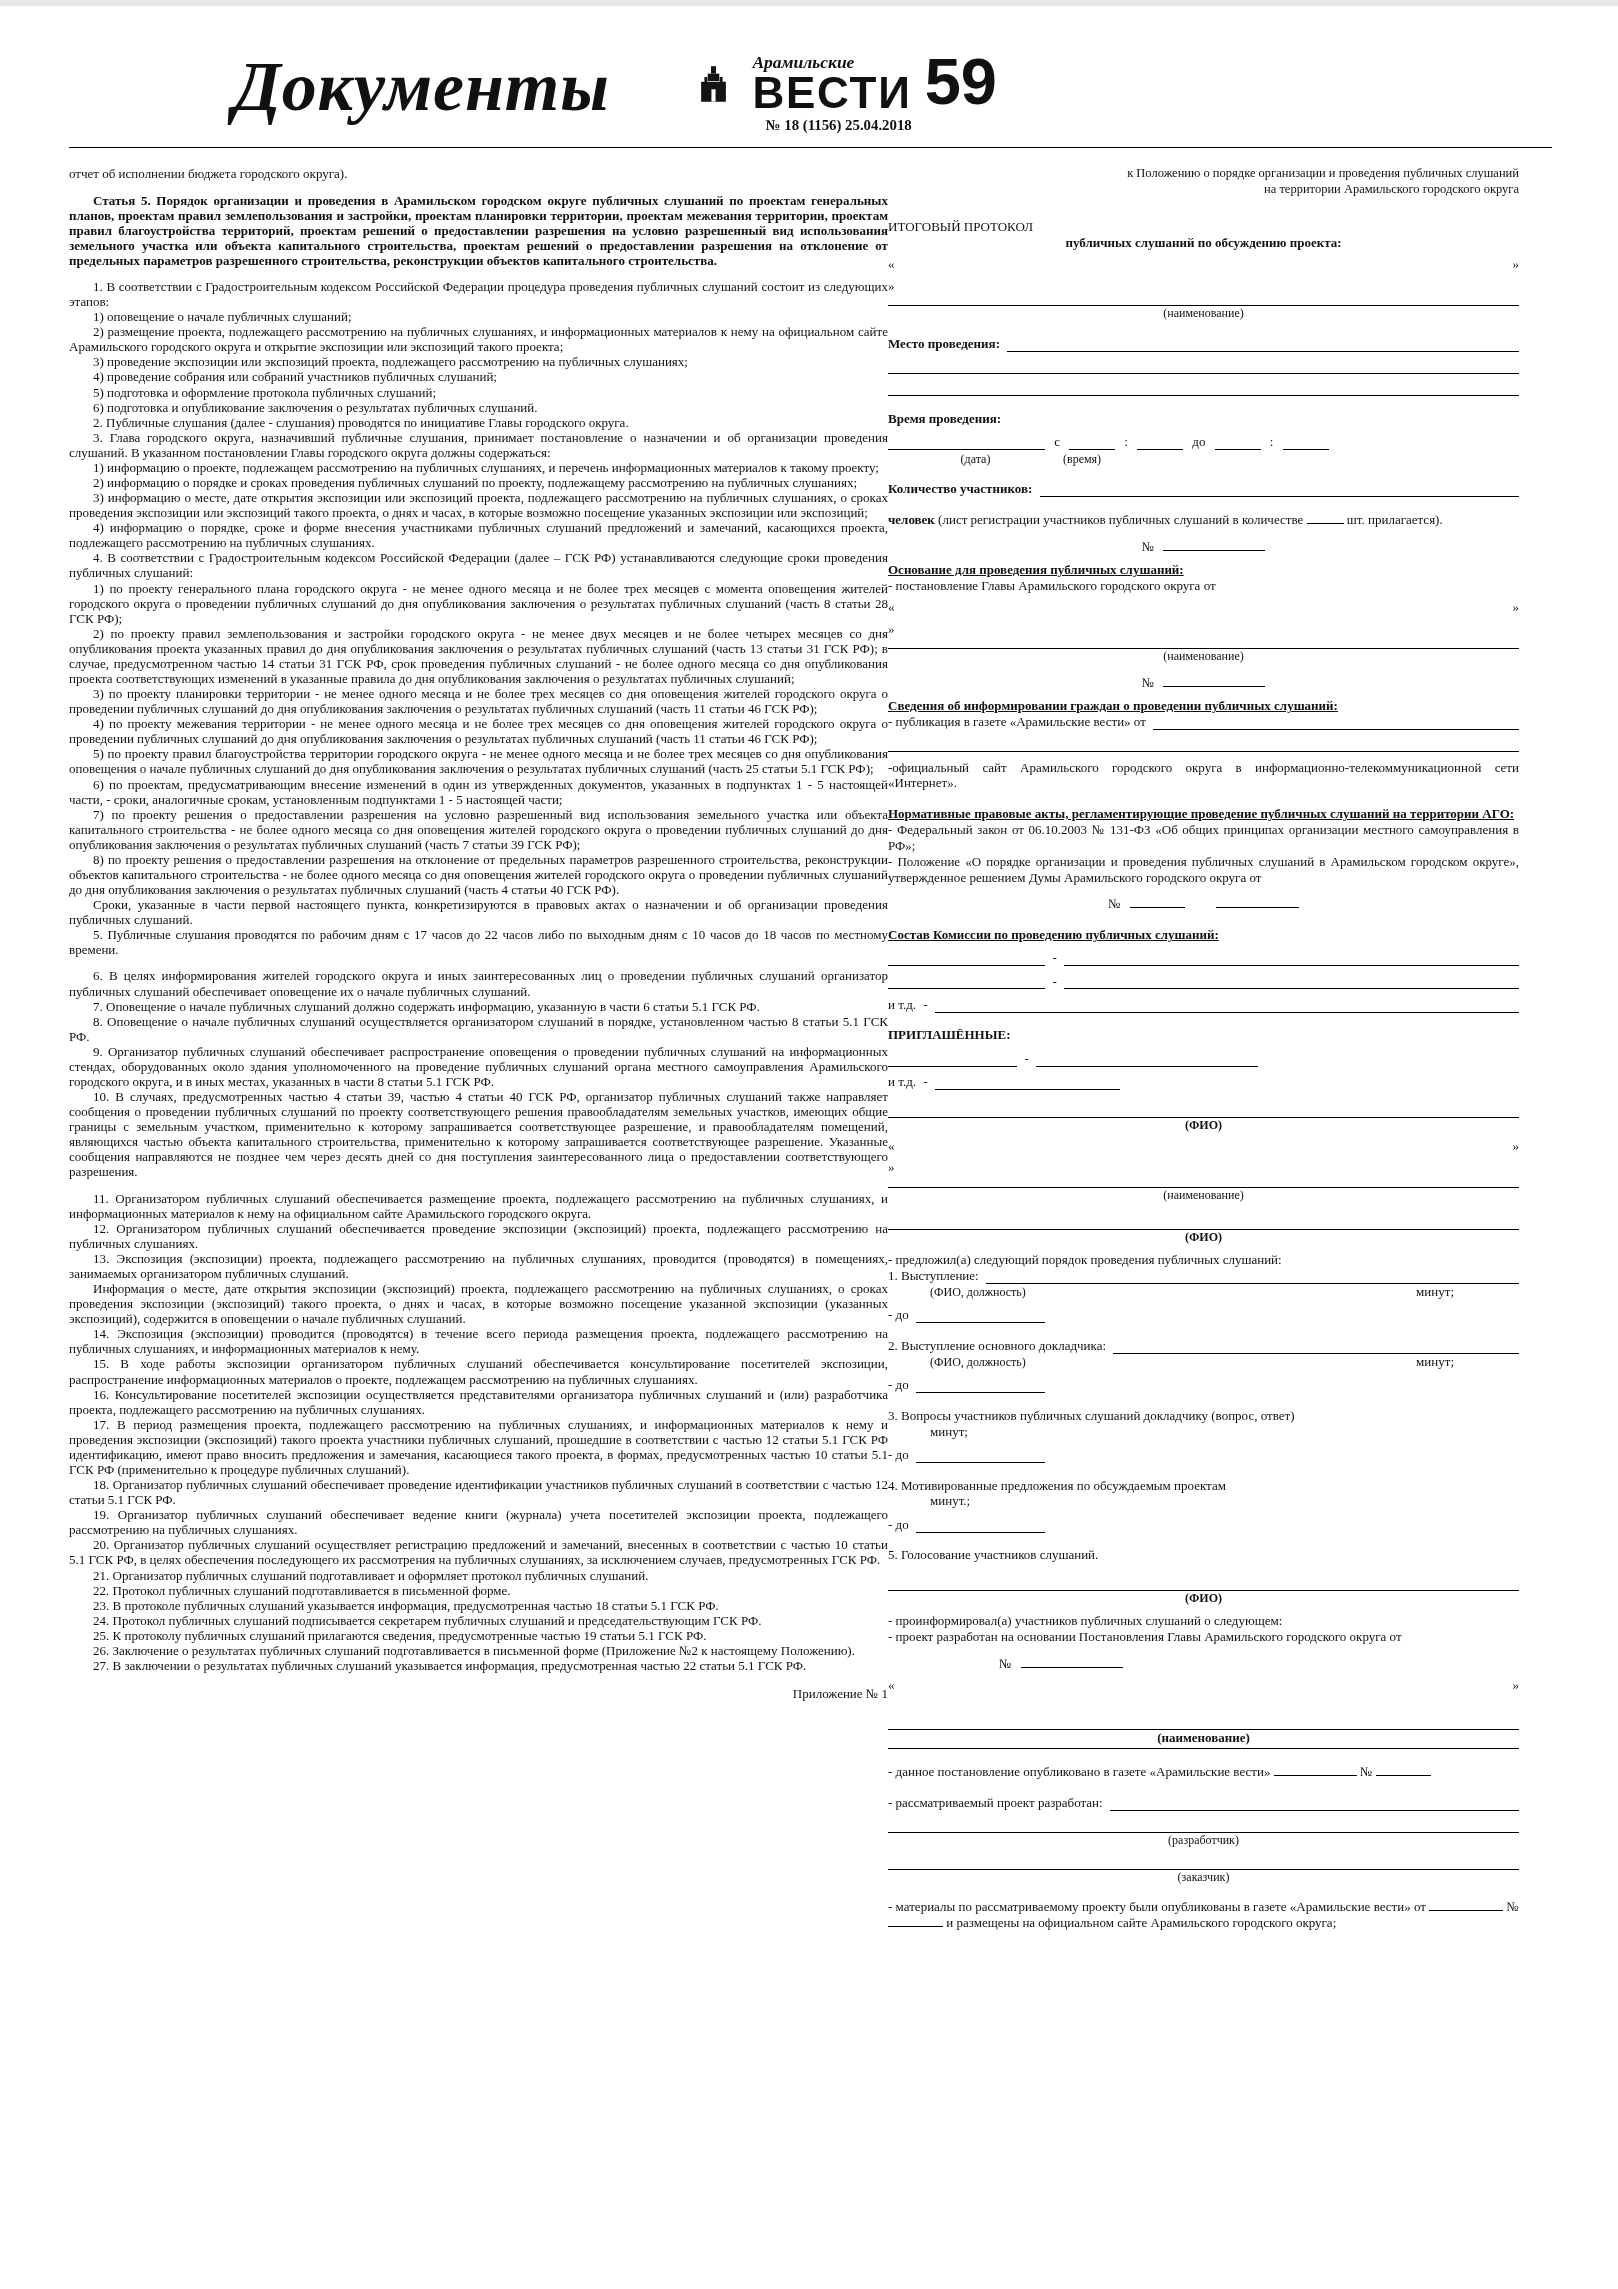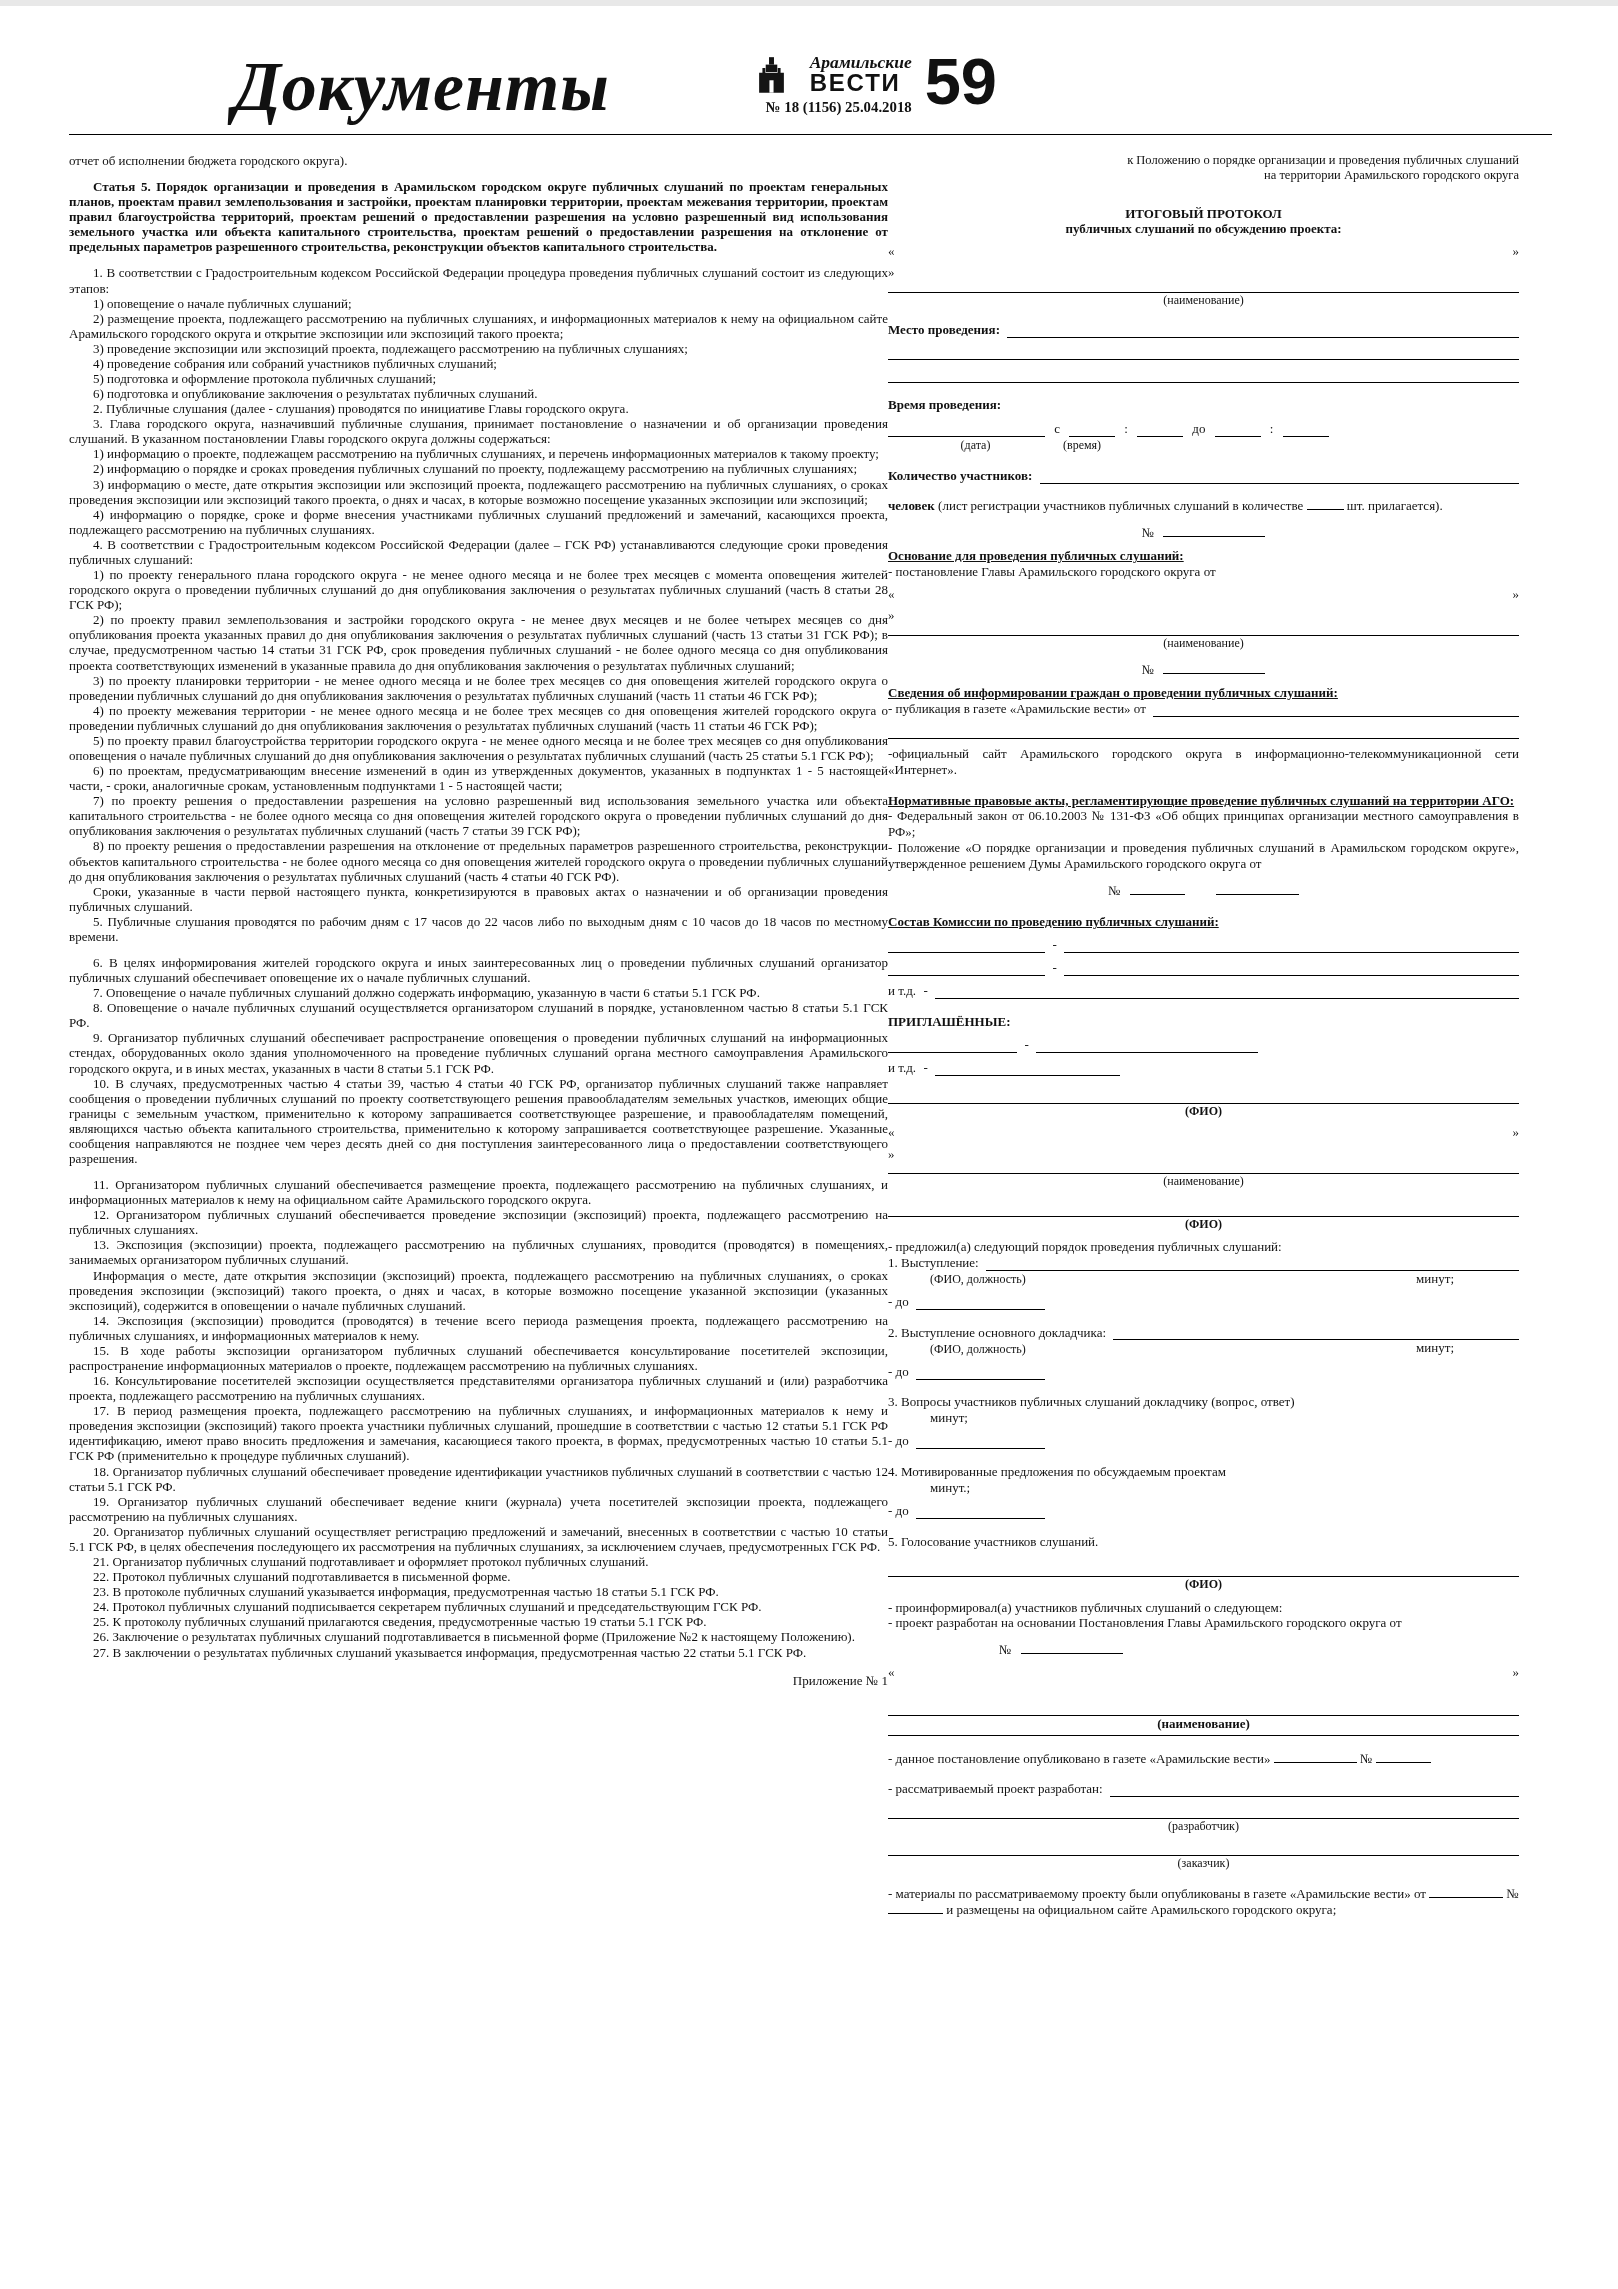--- a/index.html
+++ b/index.html
@@ -16,37 +16,37 @@
   .mh-title {
     margin-left:164px; font-family:"Liberation Serif", serif; font-style:italic;
     font-weight:600; font-size:70px; line-height:0.95; letter-spacing:0.9px;
   }
   .mh-right { margin-left:auto; display:flex; align-items:flex-start; }
   .brand-col { text-align:right; }
   .brand { display:flex; align-items:center; gap:22px; }
   .crest { width:33px; height:41px; flex:none; }
   .brand-words { text-align:left; }
   .brand-top { font-size:17.5px; font-weight:bold; font-style:italic; line-height:1; }
-  .brand-bottom { font-size:24px; font-weight:900; letter-spacing:1.8px; line-height:0.95; font-family:"Liberation Sans", sans-serif; }
+  .brand-bottom { font-size:44px; font-weight:900; letter-spacing:1.8px; line-height:0.95; font-family:"Liberation Sans", sans-serif; }
   .issue-line { font-size:14.8px; font-weight:600; margin-top:3.7px; text-align:right; }
   .page-number { font-size:65px; font-weight:900; line-height:0.85; margin-left:13px; font-family:"Liberation Sans", sans-serif; }
   .rule { border-bottom:1.8px solid #000; margin-top:13px; width:1483px; }
 
   
   .columns { display:flex; margin-top:18.5px; align-items:flex-start; }
   .col-left { width:819px; font-size:13px; line-height:1.16; text-align:justify; }
   .col-left p { text-indent:24px; }
   .col-left p.ni { text-indent:0; }
   .col-left p.b { font-weight:bold; }
   .col-left p.gap { margin-top:11px; }
   .col-left p.r { text-align:right; text-indent:0; margin-top:13px; }
 
   .col-right { width:631px; font-size:13px; line-height:1.22; }
   .f-note { text-align:right; margin-left:auto; max-width:397px; font-size:12.5px; }
-  .f-title { text-align:center; font-weight:bold; margin-top:22px; }
+  .f-title { font-weight:normal; margin-top:22px; }
   .f-subtitle { text-align:center; font-weight:bold; }
   .f-h { font-weight:bold; text-decoration:underline; }
   .f-p { text-align:justify; }
   .center { text-align:center; }
   .b { font-weight:bold; }
   .f-cap { font-size:12px; }
   .q-row { display:flex; justify-content:space-between; margin-top:5.5px; }
   .u-line { border-bottom:0.9px solid #000; height:13px; }
   .bl { display:inline-block; border-bottom:0.9px solid #000; height:12px; vertical-align:baseline; }
   .w40{width:37px}.w50{width:46px}.w60{width:55px}.w80{width:74px}.w90{width:83px}

